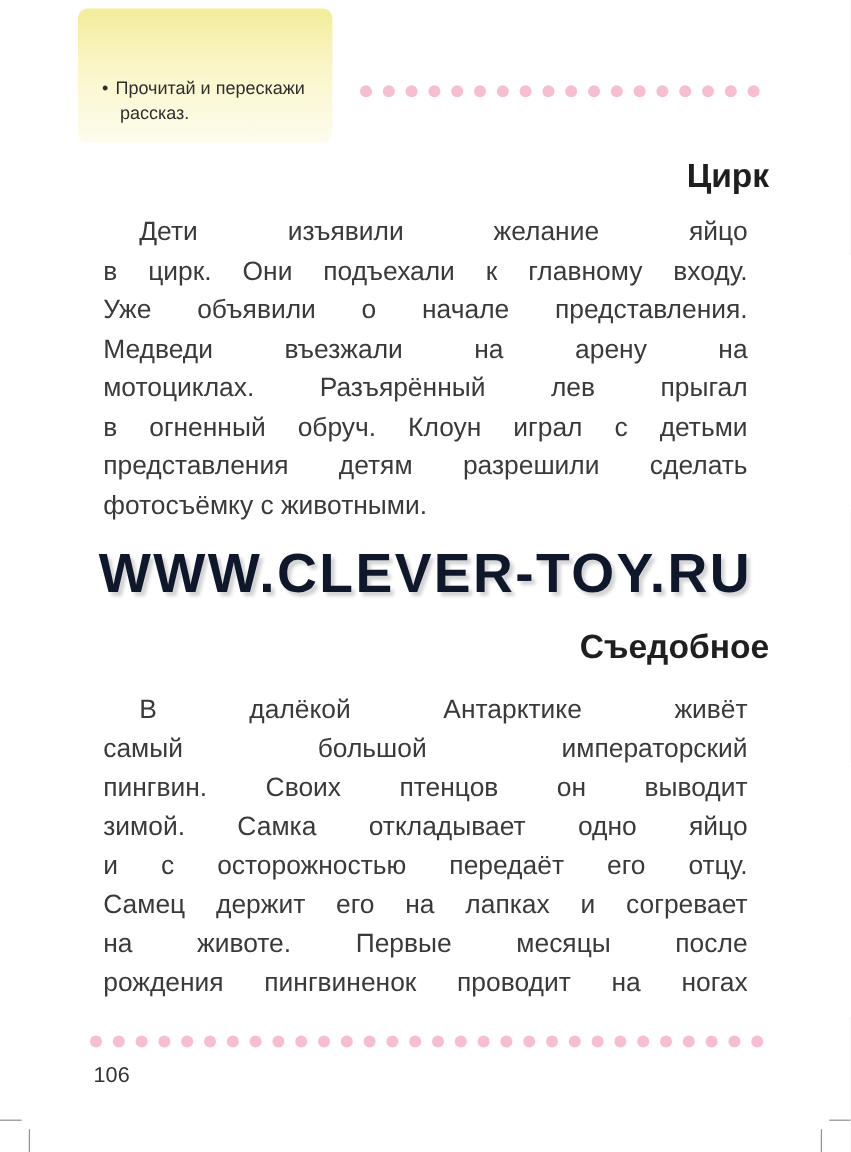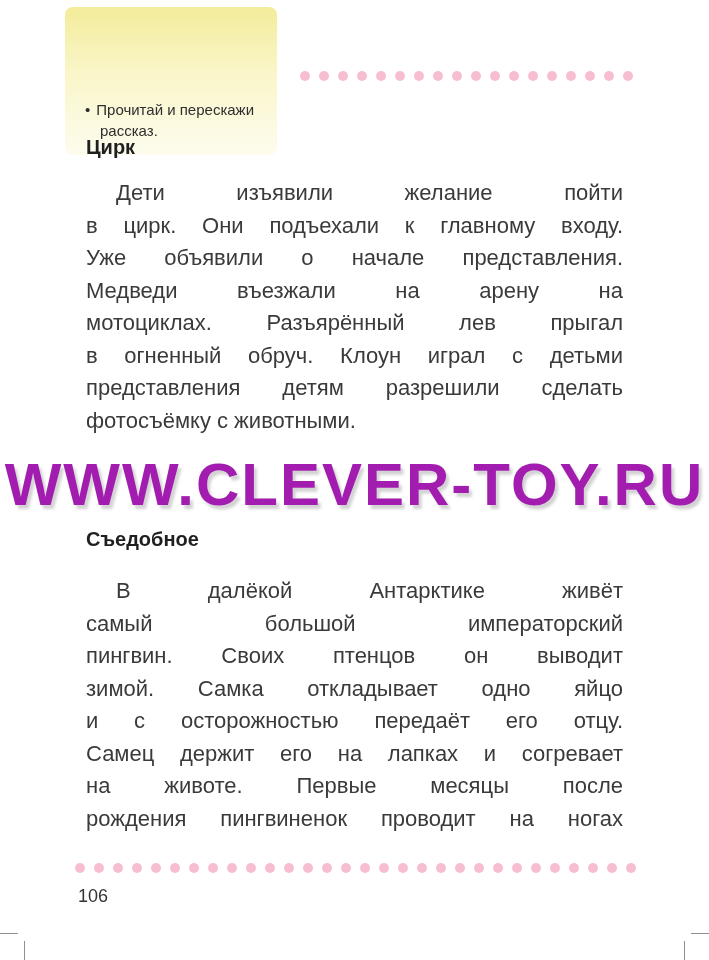--- a/index.html
+++ b/index.html
@@ -6,61 +6,61 @@
   .page{
     position:relative;
     width:709px;height:960px;
     background:#ffffff;
     font-family:"Liberation Sans","DejaVu Sans",sans-serif;
     overflow:hidden;
     margin:0 auto;
   }
   
   .instruction-box{
-    position:absolute;left:65px;top:7px;width:212px;height:148px;
+    position:absolute;left:65px;top:7px;width:212px;height:112px;
     border-radius:8px;
     background:linear-gradient(to bottom,var(--box-top) 0%,var(--box-mid) 45%,var(--box-bottom) 100%);
     box-sizing:border-box;
     display:flex;align-items:flex-end;
   }
   .instruction-text{
     padding:0 10px 14px 35px;
     text-indent:-15px;
     font-size:15px;line-height:21px;color:#2e2e2e;
   }
   .instruction-text .bullet{margin-right:6px;}
   
   .dots{position:absolute;display:flex;gap:9px;}
   .dots-top{left:300px;top:71px;}
   .dots-bottom{left:75px;top:863px;}
   .dot{width:10px;height:10px;border-radius:50%;background:var(--dot-color);flex:0 0 auto;}
   
   .section-title{
-    position:absolute;left:86px;width:537px;
-    text-align:left;font-weight:bold;font-size:20px;line-height:34px;
+    position:absolute;left:104px;width:537px;
+    text-align:right;font-weight:bold;font-size:28px;line-height:34px;
     color:var(--title-color);
   }
   .title-1{top:130px;}
   .title-2{top:522px;}
   
   .para{
     position:absolute;left:86px;width:537px;
     font-size:22px;line-height:32.5px;color:var(--text-color);
   }
   .para-1{top:177px;}
   .para-2{top:575px;}
   .line{text-align:justify;text-align-last:justify;white-space:normal;}
   .line.indent{padding-left:30px;}
   .line.last{text-align-last:left;}
   
   .watermark{
     position:absolute;left:0;top:450px;width:709px;
     text-align:center;
-    font-size:60px;font-weight:bold;letter-spacing:2px;
-    color:#a21caf;
+    font-size:46px;font-weight:bold;letter-spacing:2px;
+    color:#0f172a;
     text-shadow:0 0 1px #ececec, 3px 4px 3px var(--wm-shadow);
     pointer-events:none;
   }
   
   .page-number{
     position:absolute;left:78px;top:886px;
     font-size:18px;color:#333333;
   }
   
   .crop{position:absolute;background:#909090;}
@@ -97,21 +97,21 @@
       <span class="dot"></span>
       <span class="dot"></span>
       <span class="dot"></span>
       <span class="dot"></span>
       <span class="dot"></span>
     </div>
 
   <h1 class="section-title title-1" style="margin:0;">Цирк</h1>
 
   <div class="para para-1">
-      <div class="line indent">Дети изъявили желание пойти</div>
+      <div class="line indent">Дети изъявили желание яйцо</div>
       <div class="line">в цирк. Они подъехали к главному входу.</div>
       <div class="line">Уже объявили о начале представления.</div>
       <div class="line">Медведи въезжали на арену на</div>
       <div class="line">мотоциклах. Разъярённый лев прыгал</div>
       <div class="line">в огненный обруч. Клоун играл с детьми</div>
       <div class="line">представления детям разрешили сделать</div>
       <div class="line last">фотосъёмку с животными.</div>
     </div>
 
   <div class="watermark">WWW.CLEVER-TOY.RU</div>

